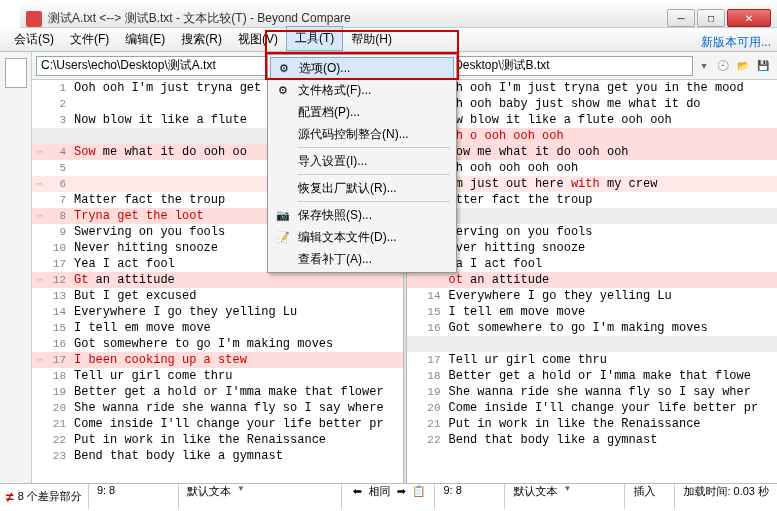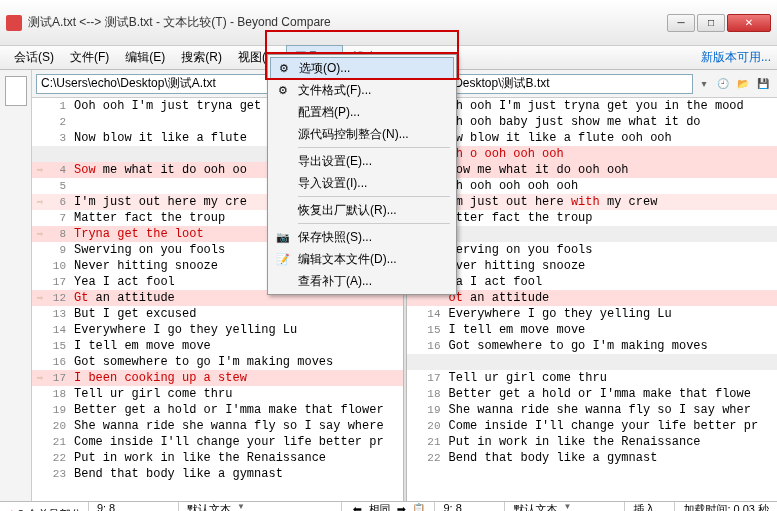--- a/index.html
+++ b/index.html
@@ -1,23 +1,23 @@
 <!DOCTYPE html>
 <html><head>
 <meta charset="utf-8">
 <style>
 * { margin: 0; padding: 0; box-sizing: border-box; }
 body { font-family: "Microsoft YaHei", "SimSun", sans-serif; font-size: 12px; background: #fff; width: 777px; height: 511px; overflow: hidden; position: relative; }
-.titlebar { height: 46px; background: linear-gradient(#fff, #e8e8e8); border-bottom: 1px solid #ccc; display: flex; align-items: center; padding: 0 6px; }
+.titlebar { height: 28px; background: linear-gradient(#fff, #e8e8e8); border-bottom: 1px solid #ccc; display: flex; align-items: flex-end; padding: 0 6px; margin-left: 20px; }
 .titlebar-icon { width: 16px; height: 16px; background: #d44; border-radius: 2px; margin-right: 6px; }
 .titlebar-text { flex: 1; font-size: 12px; color: #333; }
 .win-btns { display: flex; gap: 2px; }
 .win-btn { width: 28px; height: 18px; border: 1px solid #aaa; background: linear-gradient(#f8f8f8,#e0e0e0); border-radius: 2px; display: flex; align-items: center; justify-content: center; font-size: 10px; cursor: pointer; }
 .win-close { background: linear-gradient(#e77,#c33); color: #fff; width: 44px; border-color: #a22; }
-.menubar { height: 24px; background: linear-gradient(#fcfcfc,#ececec); border-bottom: 1px solid #c0c0c0; display: flex; align-items: center; padding: 0 6px; }
+.menubar { height: 24px; background: linear-gradient(#fcfcfc,#ececec); border-bottom: 1px solid #c0c0c0; display: flex; align-items: flex-end; padding: 0 6px; }
 .menu-item { padding: 3px 8px; cursor: pointer; }
 .menu-open { background: #d8e8f8; border: 1px solid #8ab; }
 .new-version { margin-left: auto; color: #06c; cursor: pointer; }
 .content { display: flex; height: calc(100% - 30px - 24px - 26px); }
 .left-gutter { width: 32px; background: #f4f4f4; border-right: 1px solid #ccc; padding-top: 4px; display: flex; flex-direction: column; align-items: center; }
 .thumb { width: 22px; height: 30px; background: #fff; border: 1px solid #aaa; margin: 2px; }
 .pane { flex: 1; display: flex; flex-direction: column; min-width: 0; }
 .path-row { height: 28px; background: #f4f4f4; border-bottom: 1px solid #ccc; display: flex; align-items: center; padding: 2px 4px; gap: 2px; }
 .path-input { flex: 1; height: 20px; border: 1px solid #8ab; background: #fff; padding: 0 4px; font-size: 12px; font-family: inherit; }
 .path-btn { width: 18px; height: 18px; display: flex; align-items: center; justify-content: center; cursor: pointer; font-size: 10px; color: #666; }
@@ -109,21 +109,20 @@
           <span class="lineno">4</span>
           <span class="line-text"><span class="diff-word">Sow</span> me what it do ooh oo</span>
         </div>
         <div class="line">
           <span class="gutter-arrow"></span>
           <span class="lineno">5</span>
         </div>
         <div class="line bg-diff2">
           <span class="gutter-arrow">⇨</span>
           <span class="lineno">6</span>
-          <span class="line-text">I'm just out here my cre</span>
         </div>
         <div class="line">
           <span class="gutter-arrow"></span>
           <span class="lineno">7</span>
           <span class="line-text">Matter fact the troup</span>
         </div>
         <div class="line bg-diff1">
           <span class="gutter-arrow">⇨</span>
           <span class="lineno">8</span>
           <span class="line-text"><span class="diff-word">Tryna get the loot</span></span>
@@ -378,23 +377,20 @@
       <span>文件格式(F)...</span>
     </div>
     <div class="dd-item">
       <span>配置档(P)...</span>
     </div>
     <div class="dd-item">
       <span>源代码控制整合(N)...</span>
     </div>
     <div class="dd-sep"></div>
     <div class="dd-item">
-      <span>导出设置(E)...</span>
-    </div>
-    <div class="dd-item">
       <span>导入设置(I)...</span>
     </div>
     <div class="dd-sep"></div>
     <div class="dd-item">
       <span>恢复出厂默认(R)...</span>
     </div>
     <div class="dd-sep"></div>
     <div class="dd-item">
       <span class="dd-icon">📷</span>
       <span>保存快照(S)...</span>

